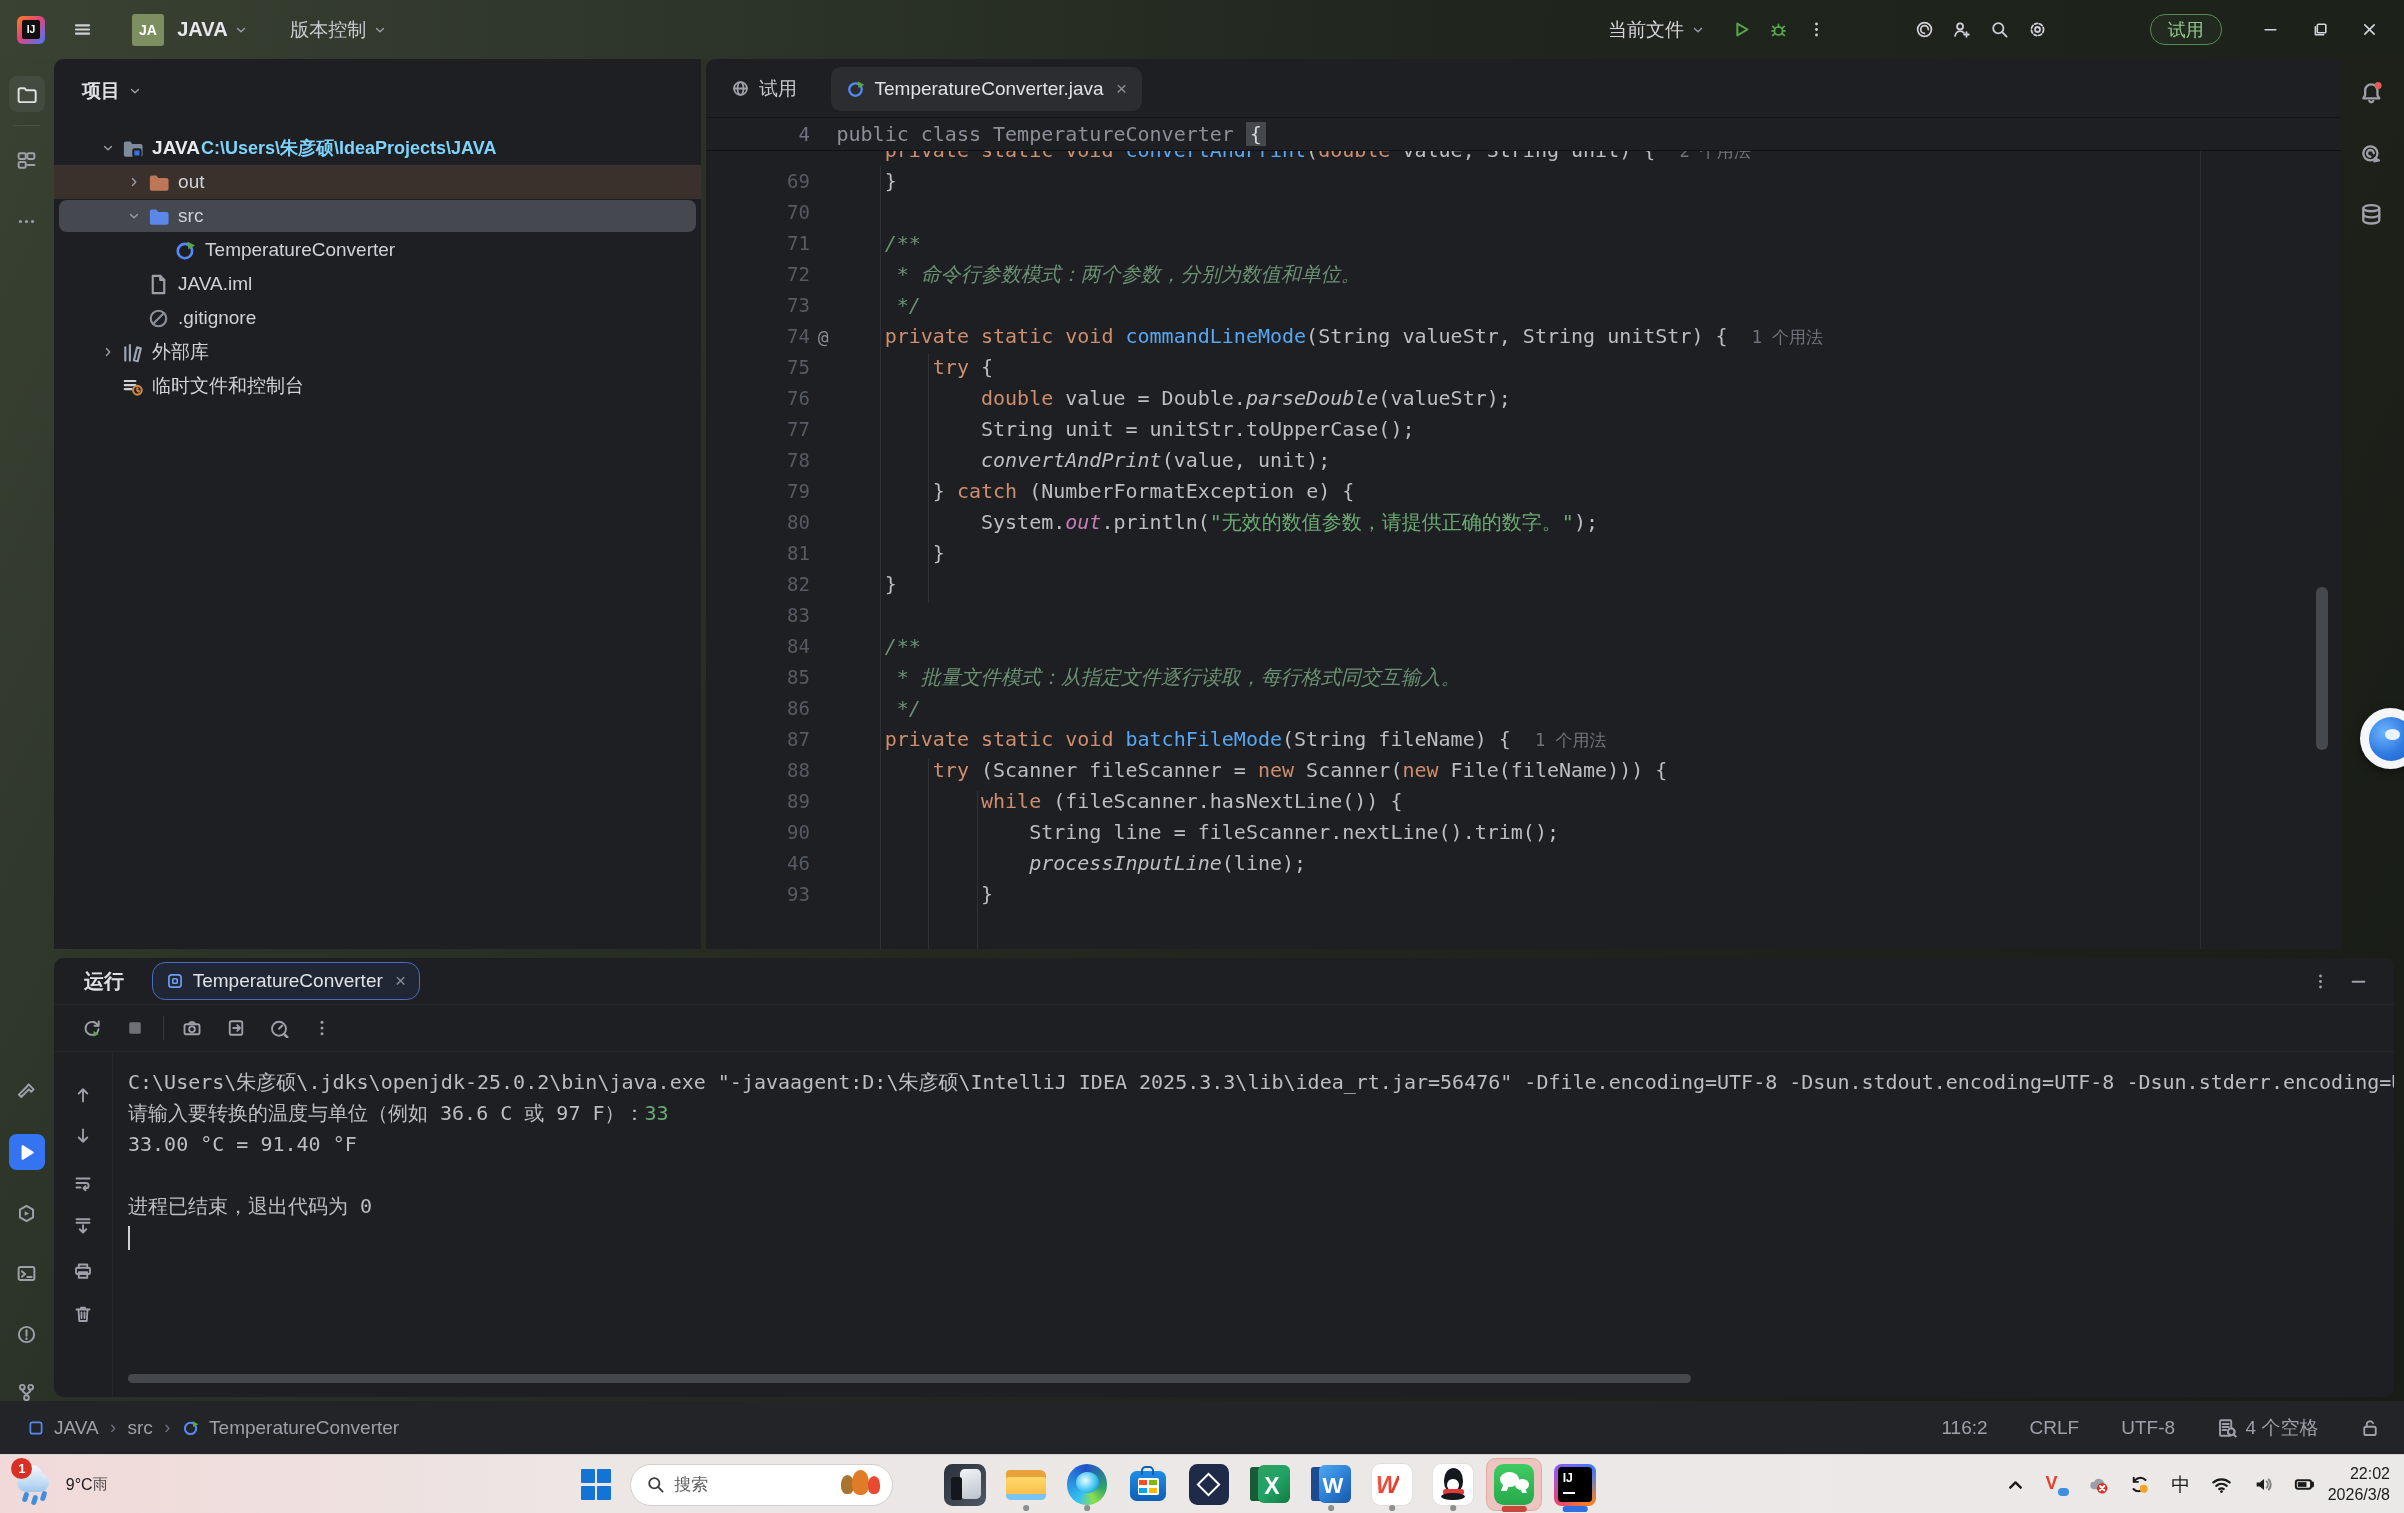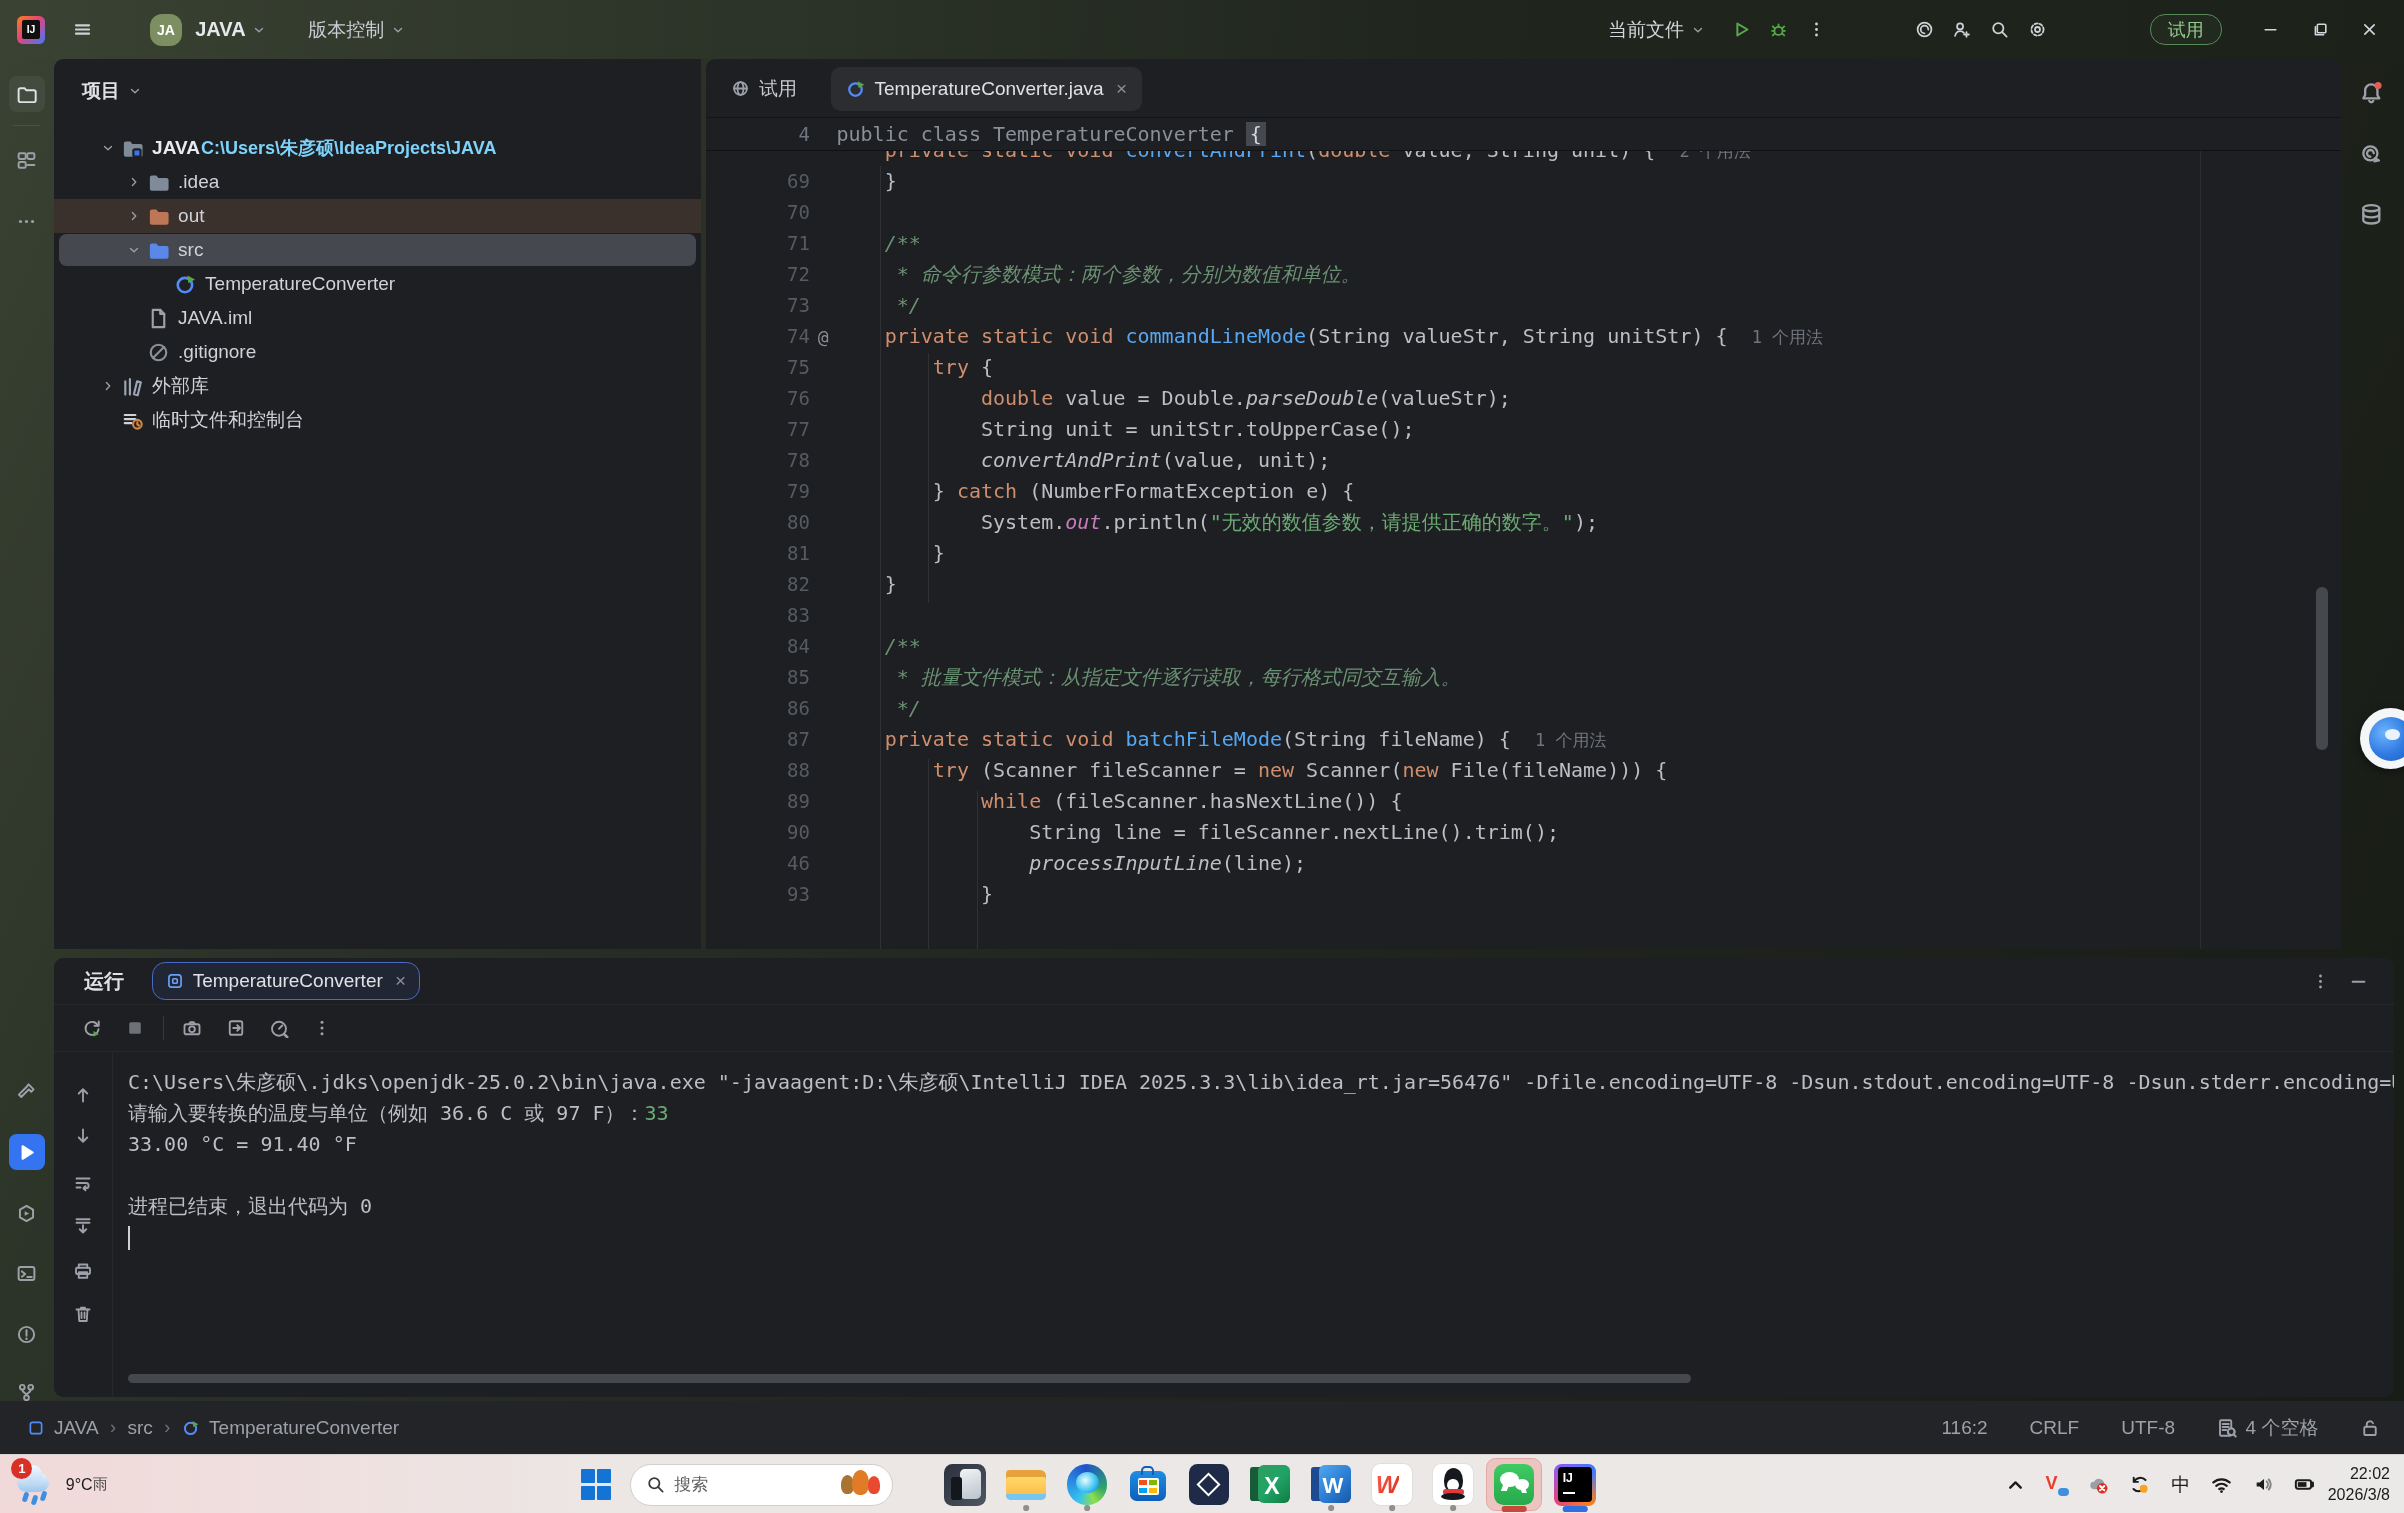--- a/index.html
+++ b/index.html
@@ -12,22 +12,22 @@
   .titlebar { position:absolute; left:0; top:0; width:2405px; height:59px; display:flex; align-items:center;
     background:linear-gradient(90deg,rgba(58,66,51,.9),rgba(32,38,30,.92) 60%,rgba(28,33,26,.95)); }
   .tb-logo { width:28px; height:28px; border-radius:5.7px; margin:0 0 0 17px; position:relative;
     background:linear-gradient(135deg,#fc801d,#e3447b 45%,#3d7bfd); }
   .tb-logo::after{ content:"IJ"; position:absolute; inset:4.7px; background:#101010; color:#fff;
     font-size:10.4px; font-weight:bold; display:flex; align-items:center; justify-content:center; border-radius:1.9px;}
   .tb-ico { width:32px; height:32px; display:flex; align-items:center; justify-content:center; color:#ced0d6;
     border-radius:5.7px; }
   .tb-ico svg { width:19px; height:19px; }
   .hamburger { margin-left:21px; }
-  .ja-badge { width:32px; height:32px; border-radius:12px; background:#7d8f60; color:#ffffff; font-weight:bold;
-    font-size:14px; display:flex; align-items:center; justify-content:center; margin-left:52px;text-align:right; }
+  .ja-badge { width:32px; height:32px; border-radius:3px; background:#7d8f60; color:#ffffff; font-weight:bold;
+    font-size:14px; display:flex; align-items:center; justify-content:center; margin-left:34px;text-align:right; }
   .tb-label { color:#e6e8ec; font-size:20px; font-weight:bold; margin-left:13.2px; display:flex; align-items:center; gap:6.6px;}
   .tb-label2 { color:#c9ccd2; font-size:19px; font-weight:normal; margin-left:42px; display:flex; align-items:center; gap:6.6px;}
   .tb-chev { width:14px; height:14px; color:#9da0a8; }
   .tb-right { margin-left:auto; display:flex; align-items:center; gap:5.7px; padding-right:13.2px; }
   .runcfg { color:#d4d6db; font-size:19px; display:flex; gap:6.6px; align-items:center; margin-right:15px;}
   .trial-pill { border:1.9px solid #578a57; color:#95c98f; border-radius:15px; font-size:18px;
     padding:2.8px 17px; margin:0 21px 0 91px; background:rgba(70,110,70,.12);}
   .win-btn { width:44px; height:38px; display:flex; align-items:center; justify-content:center; color:#d4d6db;}
   .win-btn svg{ width:17px; height:17px;}
   .tb-gap { width:64px; }
@@ -359,33 +359,20 @@
           </span>
           <span class="t-ico">
             <svg viewBox="0 0 16 16">
               <path d="M2 4.6c0-.8.6-1.4 1.4-1.4h3.1l1.4 1.6h5.7c.8 0 1.4.6 1.4 1.4v6.2c0 .8-.6 1.4-1.4 1.4H3.4c-.8 0-1.4-.6-1.4-1.4Z" fill="#7f8b99" stroke="none"></path>
               <rect x="8.6" y="8.6" width="5" height="5" rx="1" fill="#3574F0" stroke="#1e1f22"></rect>
             </svg>
           </span>
           <span class="t-label bold">JAVA</span>
           <span class="t-path">C:\Users\朱彦硕\IdeaProjects\JAVA</span>
         </div>
-        <div class="tree-row" style="padding-left: 68px;">
-          <span class="chev">
-            <svg viewBox="0 0 16 16">
-              <path d="M6.2 4 10 8l-3.8 4"></path>
-            </svg>
-          </span>
-          <span class="t-ico">
-            <svg viewBox="0 0 16 16">
-              <path d="M2 4.6c0-.8.6-1.4 1.4-1.4h3.1l1.4 1.6h5.7c.8 0 1.4.6 1.4 1.4v6.2c0 .8-.6 1.4-1.4 1.4H3.4c-.8 0-1.4-.6-1.4-1.4Z" fill="#7f8b99" stroke="none"></path>
-            </svg>
-          </span>
-          <span class="t-label">.idea</span>
-        </div>
         <div class="tree-row hover" style="padding-left: 68px;">
           <span class="chev">
             <svg viewBox="0 0 16 16">
               <path d="M6.2 4 10 8l-3.8 4"></path>
             </svg>
           </span>
           <span class="t-ico">
             <svg viewBox="0 0 16 16">
               <path d="M2 4.6c0-.8.6-1.4 1.4-1.4h3.1l1.4 1.6h5.7c.8 0 1.4.6 1.4 1.4v6.2c0 .8-.6 1.4-1.4 1.4H3.4c-.8 0-1.4-.6-1.4-1.4Z" fill="#bd7757" stroke="none"></path>
             </svg>

